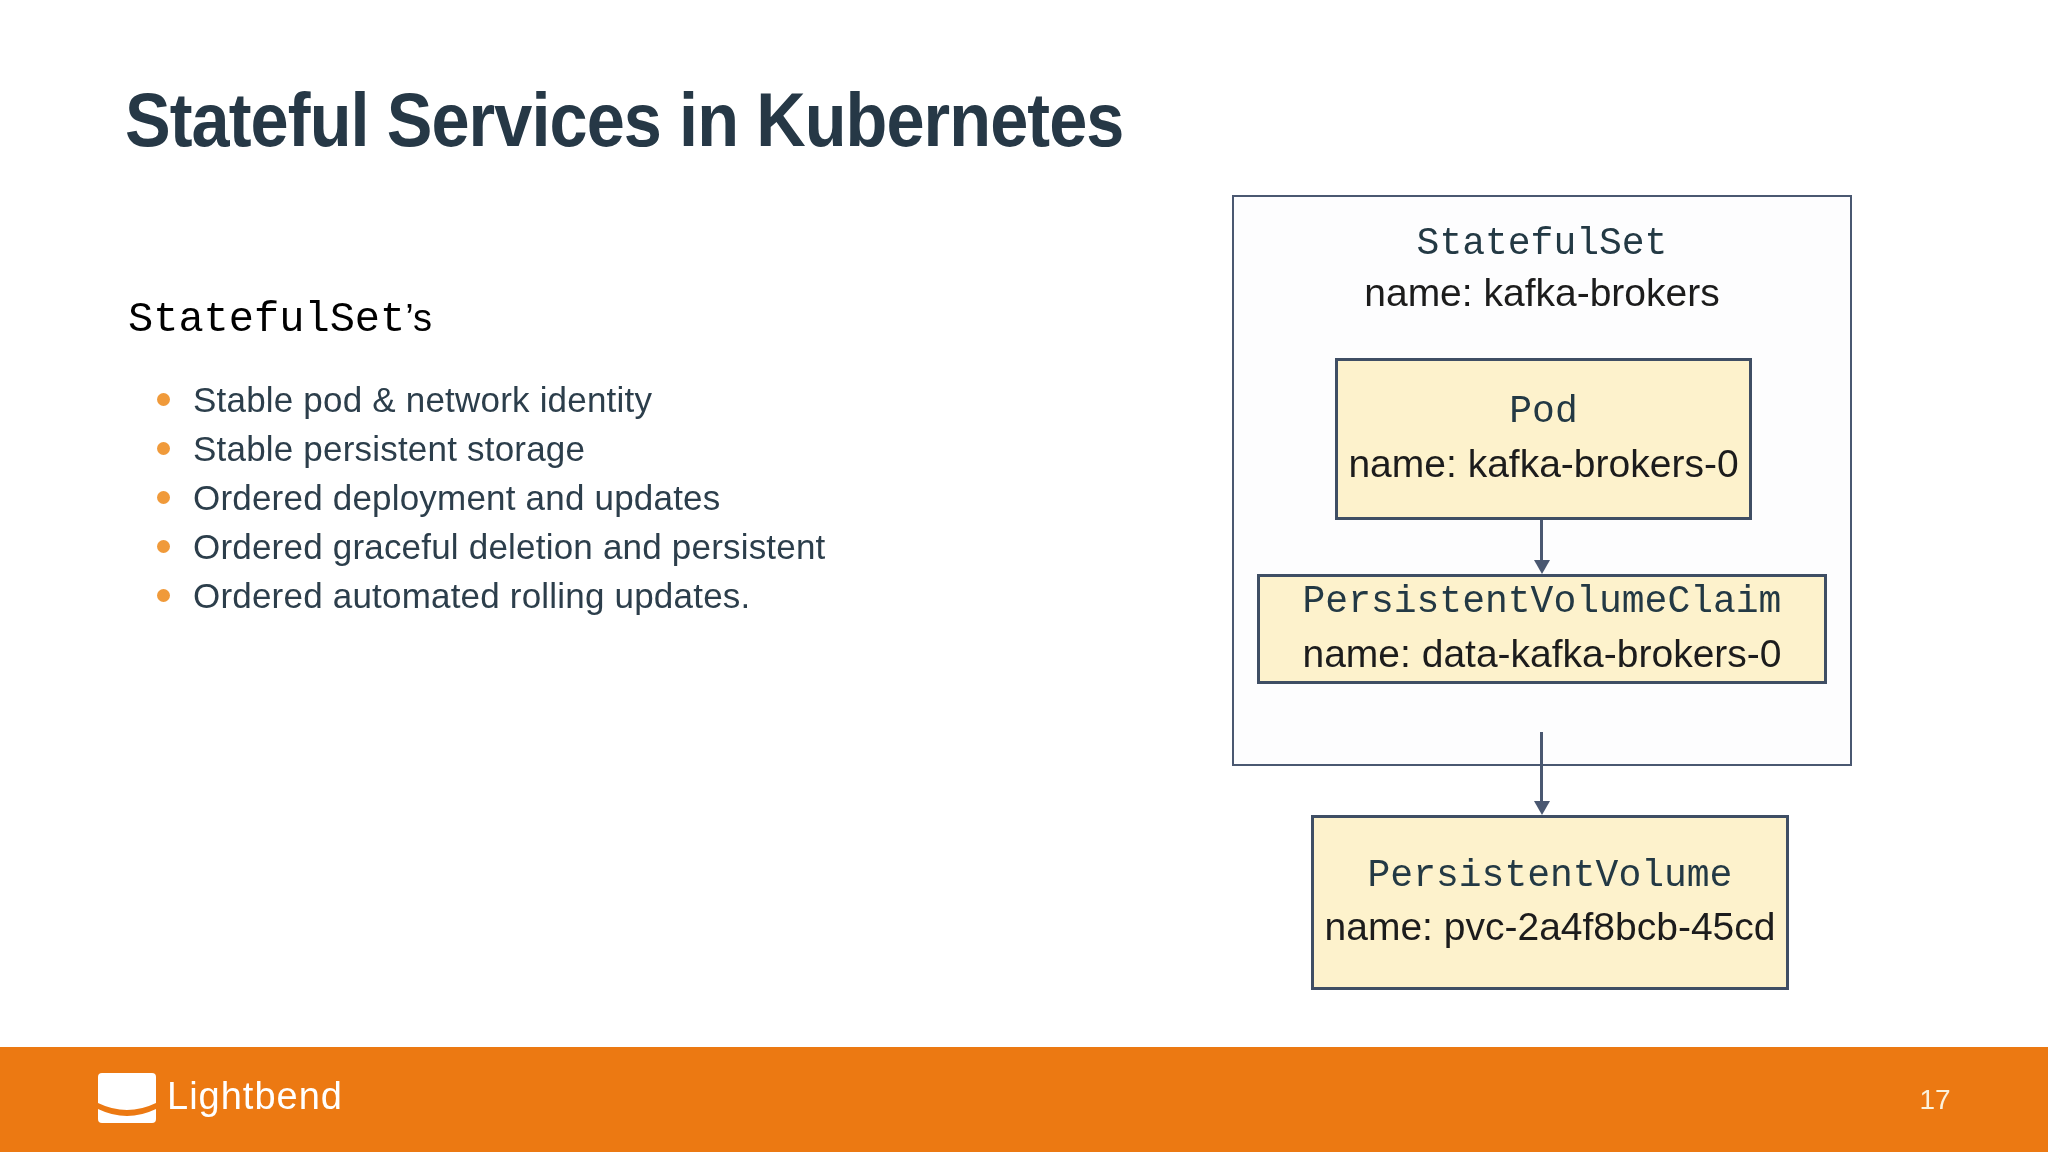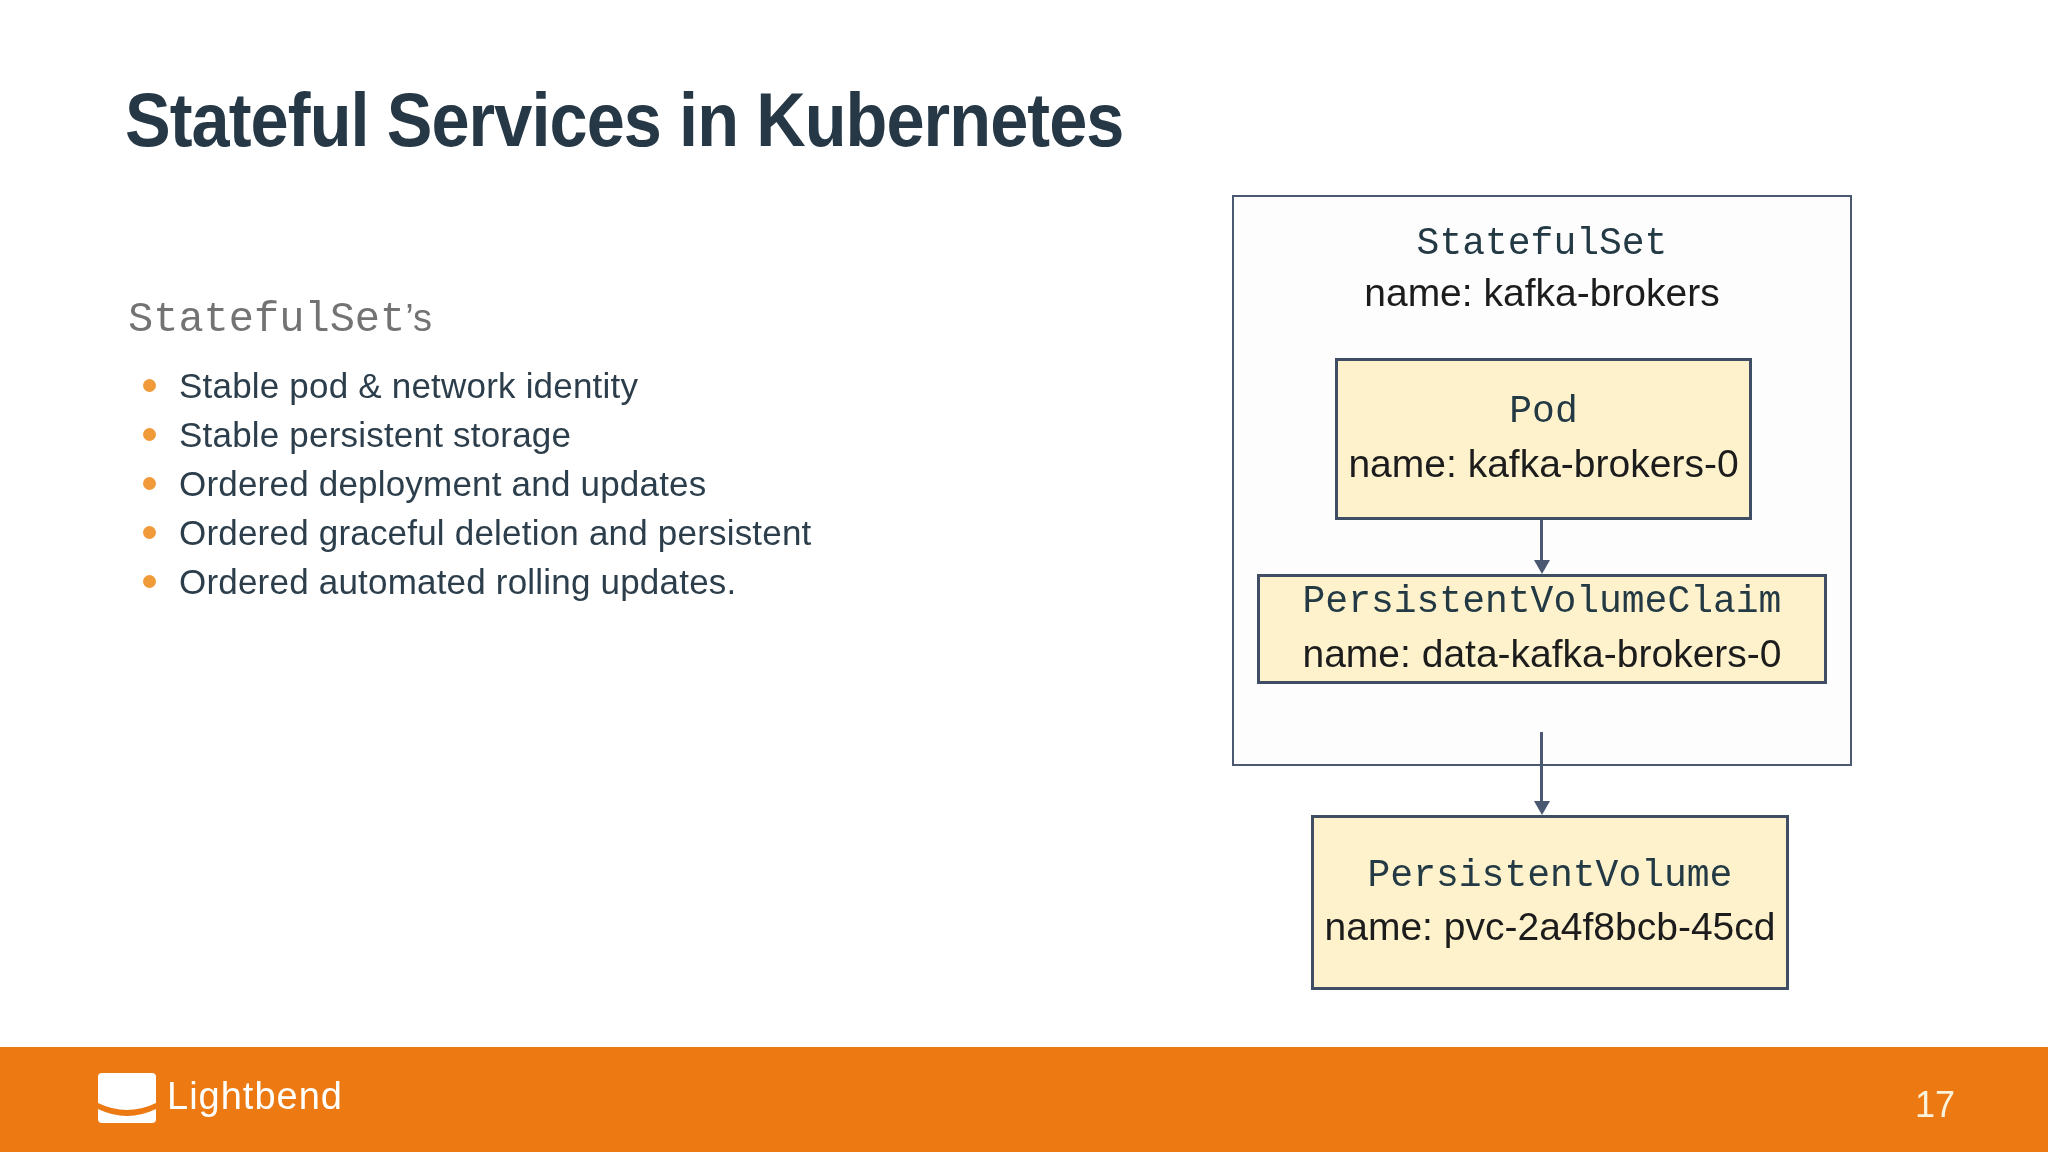--- a/index.html
+++ b/index.html
@@ -14,29 +14,29 @@
   #slide-title{
     position:absolute;left:125px;top:76px;
     font-size:76px;font-weight:700;color:#263846;
     letter-spacing:-1px;white-space:nowrap;
     transform:scaleX(0.90);transform-origin:left top;
   }
 
   
   #ss-heading{
     position:absolute;left:128px;top:296px;
-    font-size:42px;color:#737373;white-space:nowrap;
+    font-size:42px;color:#000000;white-space:nowrap;
   }
   #ss-heading .suffix{
     font-family:"Liberation Sans",sans-serif;
     font-size:38px;
   }
   #bullet-list{
     position:absolute;left:141px;top:359px;
-    margin:2px;padding:0;list-style:none;
+    margin:16px;padding:0;list-style:none;
   }
   #bullet-list li{
     position:relative;
     padding-left:36px;
     font-size:35px;line-height:49px;
     color:#2c3e4b;letter-spacing:0.2px;
     white-space:nowrap;
   }
   #bullet-list li::before{
     content:"";position:absolute;left:0;top:18px;
@@ -83,21 +83,21 @@
     background:#ec7912;
   }
   #footer-logo{position:absolute;left:98px;top:1073px;}
   #brand-name{
     position:absolute;left:167px;top:1075px;
     font-size:38px;font-weight:400;letter-spacing:1px;
     color:#ffffff;white-space:nowrap;
   }
   #page-number{
     position:absolute;left:1890px;top:1084px;width:90px;
-    text-align:center;font-size:36px;color:#fbf2dc;
+    text-align:center;font-size:28px;color:#fbf2dc;
   }
 </style>
 </head>
 <body>
 
 <div id="slide-title">Stateful Services in Kubernetes</div>
 
 <div id="ss-heading" class="mono"><span>StatefulSet</span><span class="suffix">’s</span></div>
 
 <ul id="bullet-list">

